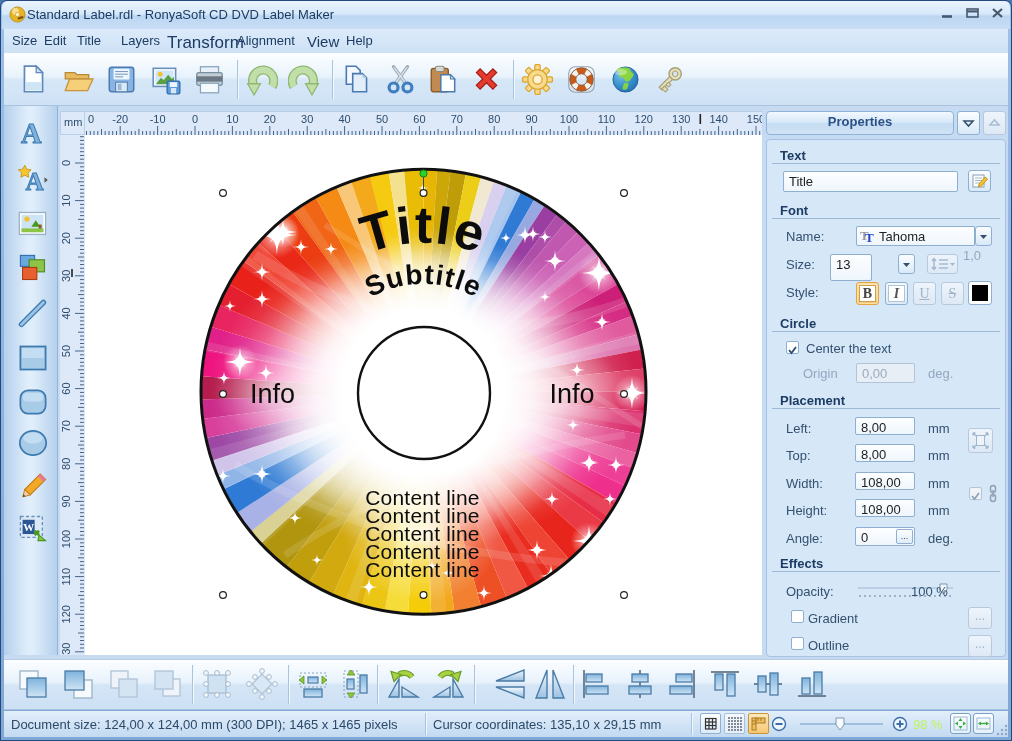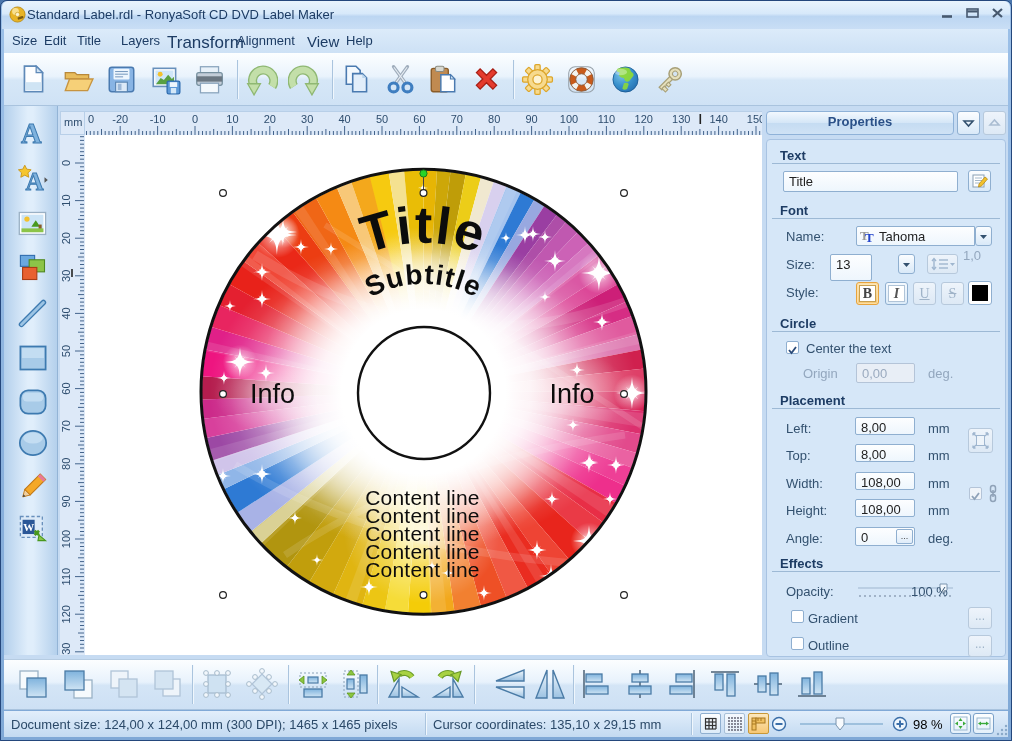--- a/index.html
+++ b/index.html
@@ -1238,21 +1238,21 @@
     </svg></div>
 <svg class="abs" style="left:772px;top:716px" width="140" height="16" viewBox="0 0 140 16">
     <circle cx="7" cy="8" r="6.5" fill="#eef6fd" stroke="#3a6ea8" stroke-width="1.4"></circle>
     <line x1="3.5" y1="8" x2="10.5" y2="8" stroke="#3a6ea8" stroke-width="2"></line>
     <line x1="28" y1="8" x2="111" y2="8" stroke="#9ec0dd" stroke-width="2"></line>
     <path d="M64 2 h8 v7 l-4 5 -4 -5 z" fill="#f8fbfe" stroke="#7a94ae" stroke-width="1"></path>
     <circle cx="128" cy="8" r="6.5" fill="#eef6fd" stroke="#3a6ea8" stroke-width="1.4"></circle>
     <line x1="124.5" y1="8" x2="131.5" y2="8" stroke="#3a6ea8" stroke-width="2"></line>
     <line x1="128" y1="4.5" x2="128" y2="11.5" stroke="#3a6ea8" stroke-width="2"></line>
   </svg>
-<div class="abs" style="left:913px;top:717px;font-size:13px;color:#000000">98 %</div>
+<div class="abs" style="left:913px;top:717px;font-size:13px;color:#bef264">98 %</div>
 <div class="abs" style="left:950px;top:713px;width:21px;height:21px;border:1px solid #7aa0c8;border-radius:3px;background:linear-gradient(#fdfeff,#e4f0fa)"><svg width="19" height="19" viewBox="0 0 19 19">
       <rect x="3" y="3" width="13" height="13" fill="none" stroke="#9ab8d0" stroke-width="1"></rect>
       <g fill="#3aaa3a">
         <path d="M9.5 4 l2 3 h-4 z"></path>
         <path d="M9.5 15 l2 -3 h-4 z"></path>
         <path d="M4 9.5 l3 -2 v4 z"></path>
         <path d="M15 9.5 l-3 -2 v4 z"></path>
       </g>
     </svg></div>
 <div class="abs" style="left:973px;top:713px;width:21px;height:21px;border:1px solid #7aa0c8;border-radius:3px;background:linear-gradient(#fdfeff,#e4f0fa)"><svg width="19" height="19" viewBox="0 0 19 19">

